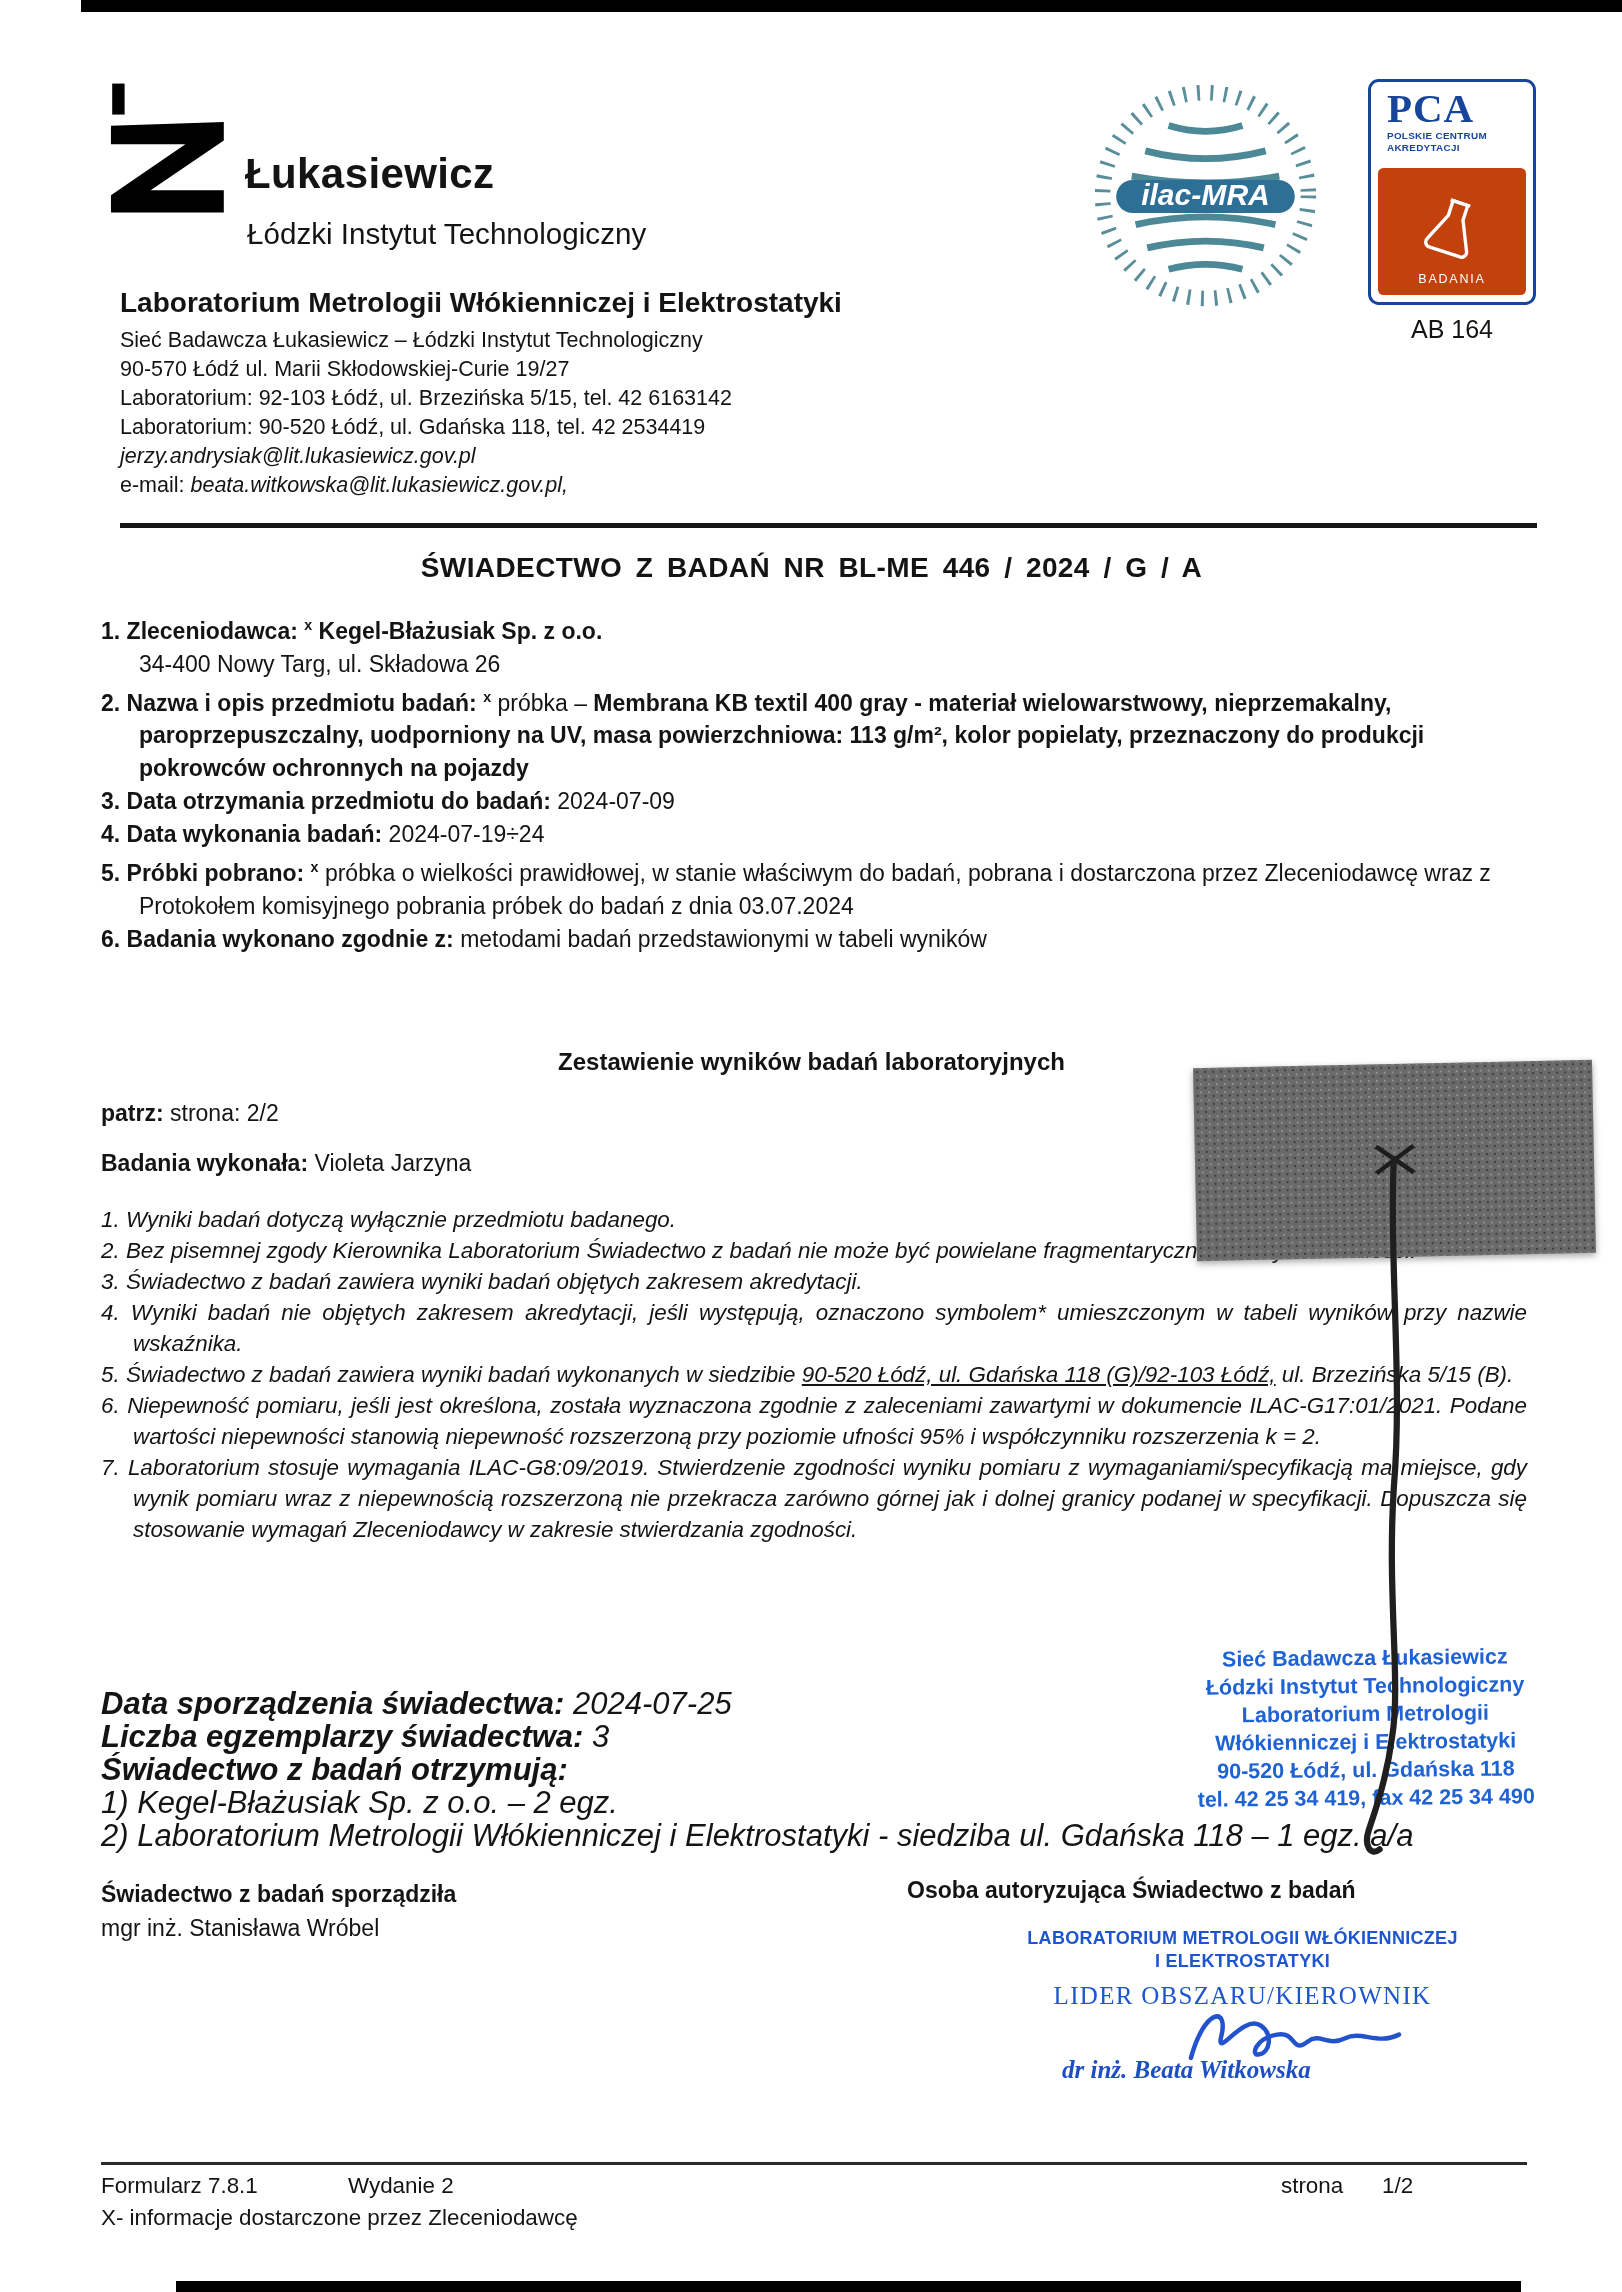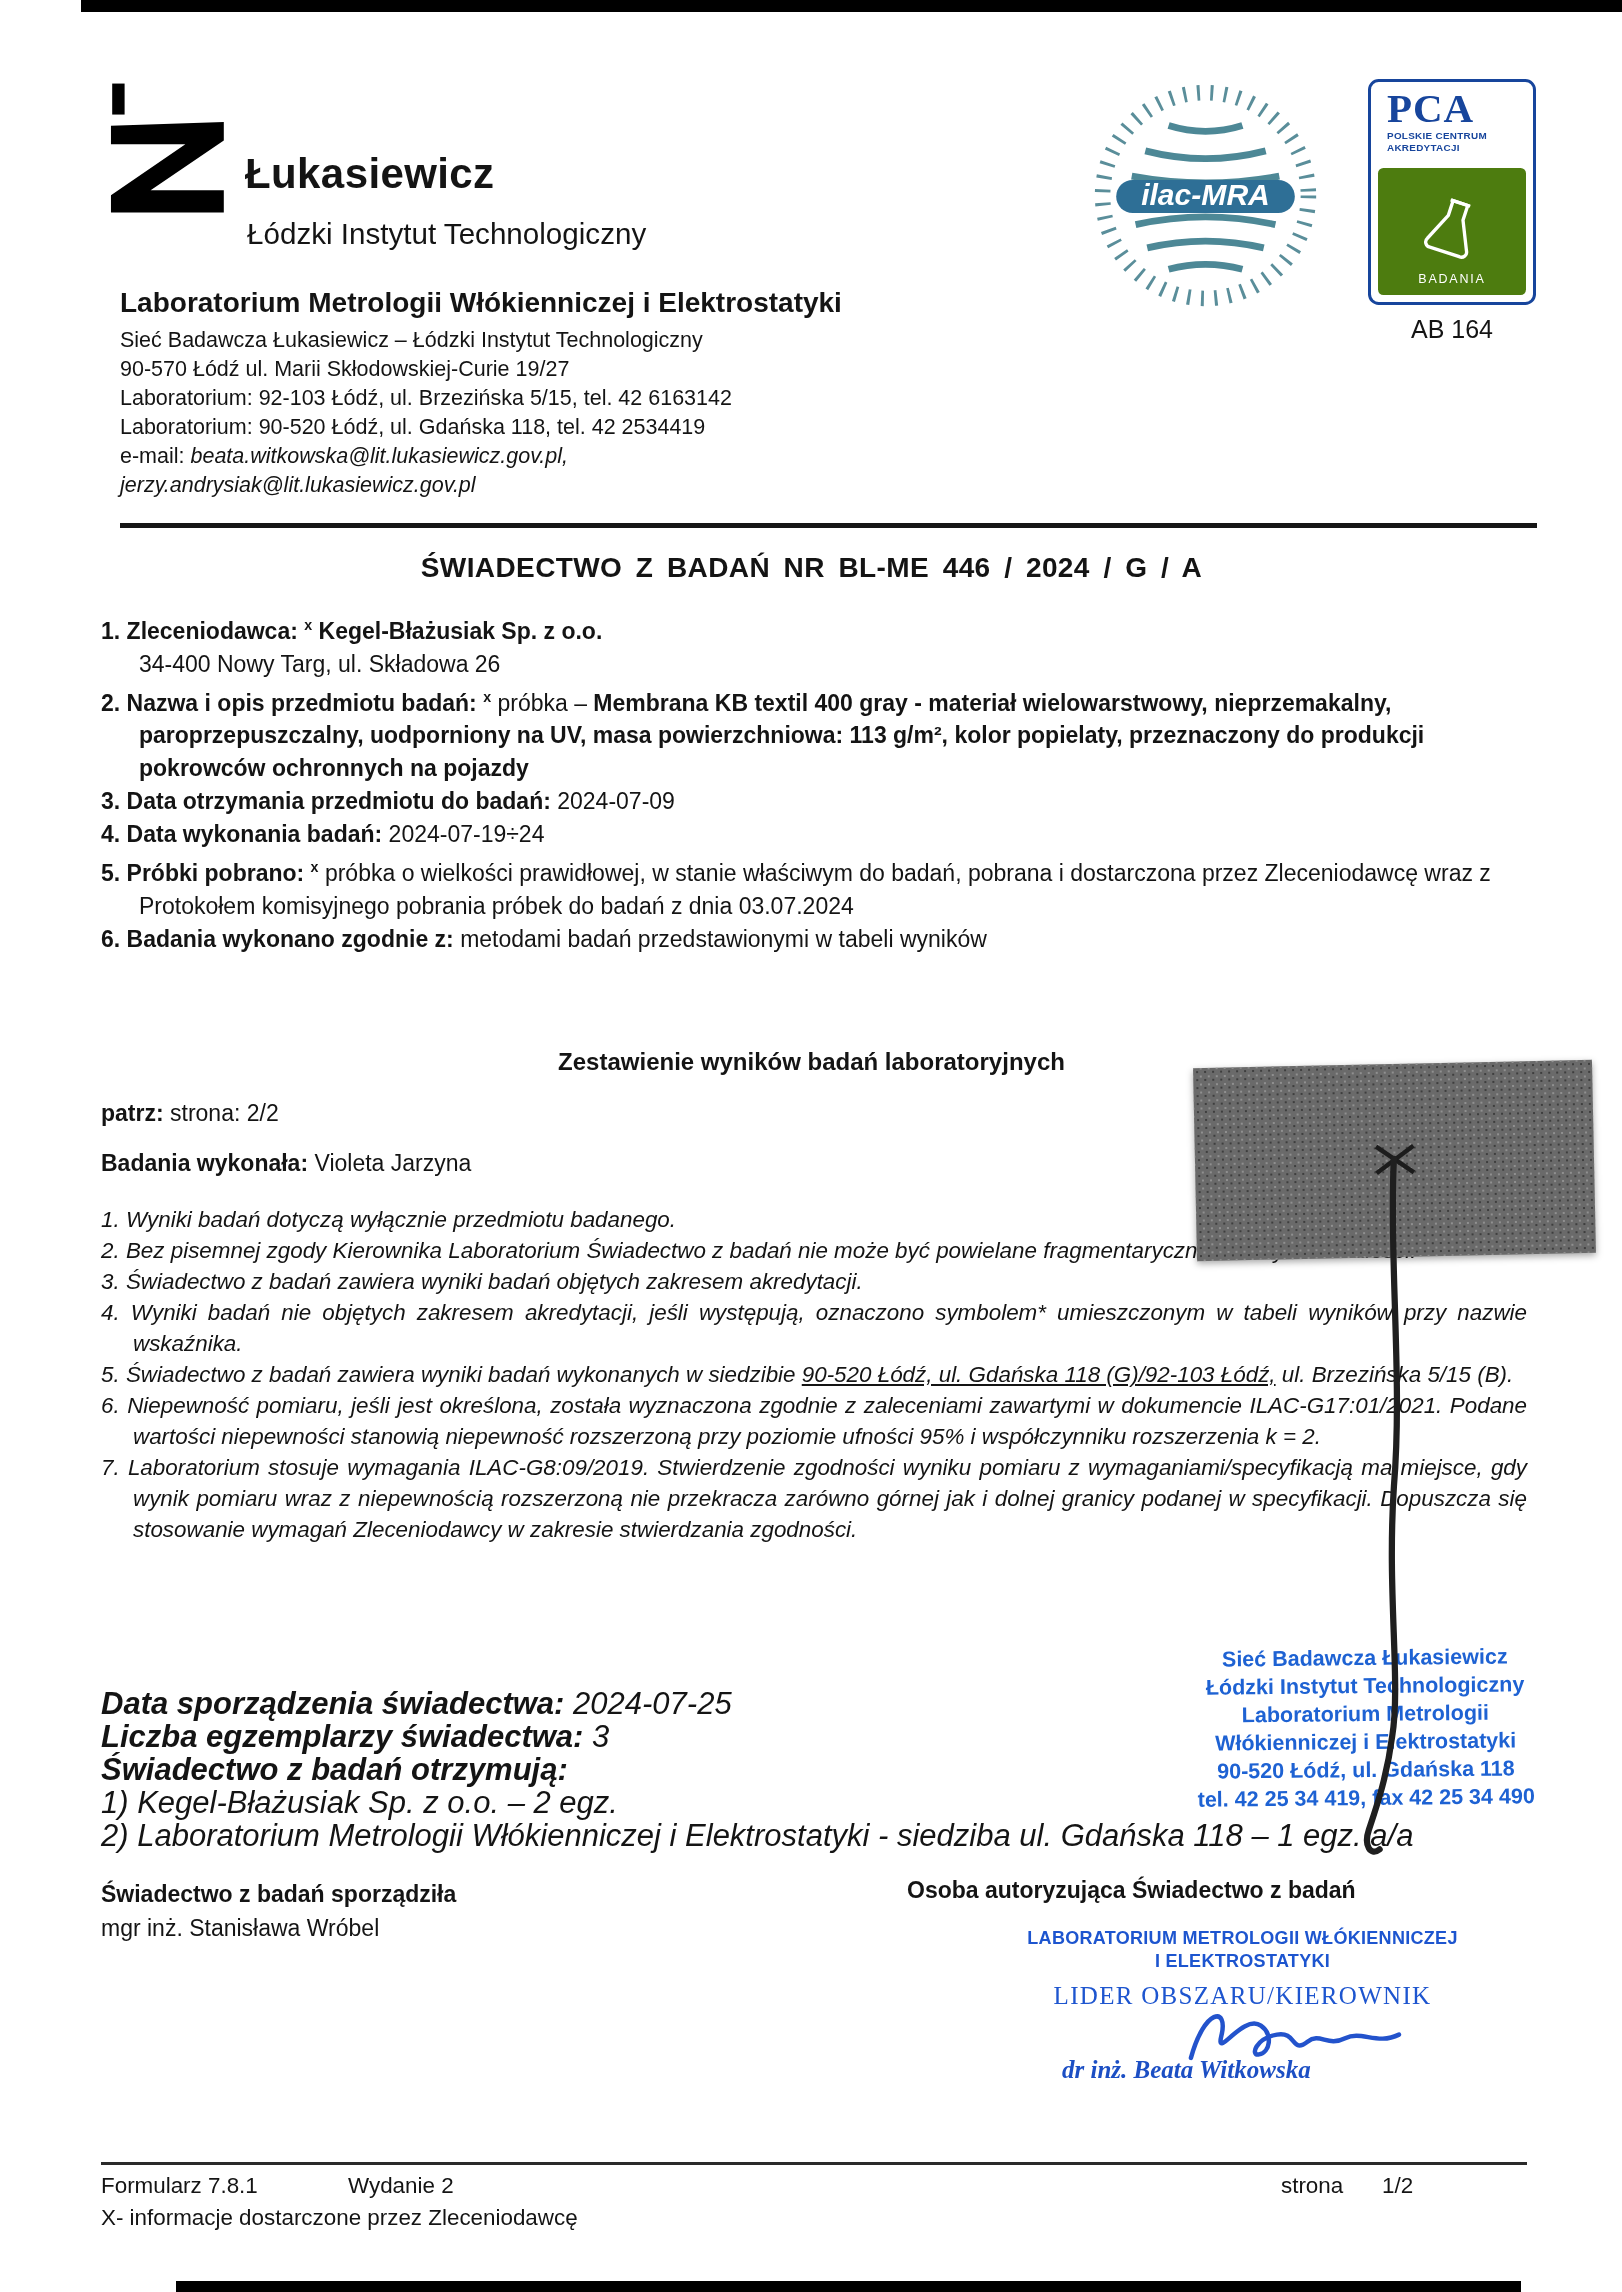--- a/index.html
+++ b/index.html
@@ -12,21 +12,21 @@
 
   
   .logo-mark { position:absolute; left:106px; top:82px; width:124px; height:142px; }
   .brand-name { position:absolute; left:245px; top:150px; font-size:42px; font-weight:bold; letter-spacing:0.4px; }
   .brand-institute { position:absolute; left:247px; top:217px; font-size:29.6px; }
 
   .ilac-logo { position:absolute; left:1089px; top:79px; width:233px; height:233px; }
   .pca-box { position:absolute; left:1368px; top:79px; width:168px; height:226px; border:3.6px solid #17459c; border-radius:10.7px; background:#fff; overflow:hidden; }
   .pca-title { font-size:41px; font-weight:bold; color:#17459c; padding:5.4px 0 0 16px; line-height:43px; letter-spacing:0.9px;font-family:Liberation Serif, serif; }
   .pca-sub { font-size:9.9px; font-weight:bold; color:#17459c; padding:0 0 3.6px 16px; line-height:11.6px; letter-spacing:0.3px; }
-  .pca-blue { position:absolute; left:7.2px; right:7.2px; top:86px; bottom:7.2px; background:#4d7c0f; border-radius:5.4px; display:flex; flex-direction:column; align-items:center; justify-content:flex-end; }
+  .pca-blue { position:absolute; left:7.2px; right:7.2px; top:86px; bottom:7.2px; background:#c2410c; border-radius:5.4px; display:flex; flex-direction:column; align-items:center; justify-content:flex-end; }
   .pca-flask { width:77px; height:77px; margin-bottom:5.4px; }
   .pca-badge { color:#fff; font-size:12.5px; letter-spacing:1.8px; padding-bottom:9px; }
   .pca-number { position:absolute; left:1368px; top:315px; width:168px; text-align:center; font-size:25px; }
 
   .lab-block { position:absolute; left:120px; top:287px; width:1182px; }
   .lab-name { font-size:28px; font-weight:bold; margin-bottom:7.2px; }
   .lab-line { font-size:21.5px; line-height:29px; }
   .lab-email { font-size:21.5px; line-height:29px; }
   .lab-email .em { font-style:italic; }
   .header-rule { position:absolute; left:120px; top:523px; width:1417px; height:5.4px; background:#161616; }
@@ -129,25 +129,25 @@
   </div>
   <div class="pca-number">AB 164</div>
 
   <div class="lab-block">
     <div class="lab-name">Laboratorium Metrologii Włókienniczej i Elektrostatyki</div>
     <div class="lab-line">Sieć Badawcza Łukasiewicz – Łódzki Instytut Technologiczny</div>
     <div class="lab-line">90-570 Łódź ul. Marii Skłodowskiej-Curie 19/27</div>
     <div class="lab-line">Laboratorium: 92-103 Łódź, ul. Brzezińska 5/15, tel. 42 6163142</div>
     <div class="lab-line">Laboratorium: 90-520 Łódź, ul. Gdańska 118, tel. 42 2534419</div>
     <div class="lab-email">
+      <span class="em">jerzy.andrysiak@lit.lukasiewicz.gov.pl</span>
+    </div>
+    <div class="lab-email">
       <span>e-mail:</span>
       <span class="em">beata.witkowska@lit.lukasiewicz.gov.pl,</span>
-    </div>
-    <div class="lab-email">
-      <span class="em">jerzy.andrysiak@lit.lukasiewicz.gov.pl</span>
     </div>
   </div>
   <div class="header-rule"></div>
 
   <div class="doc-title">ŚWIADECTWO Z BADAŃ NR BL-ME 446 / 2024 / G / A</div>
 
   <div class="items">
     <div class="item">
       <span class="b">1.</span>
       <span class="b">Zleceniodawca:</span>

